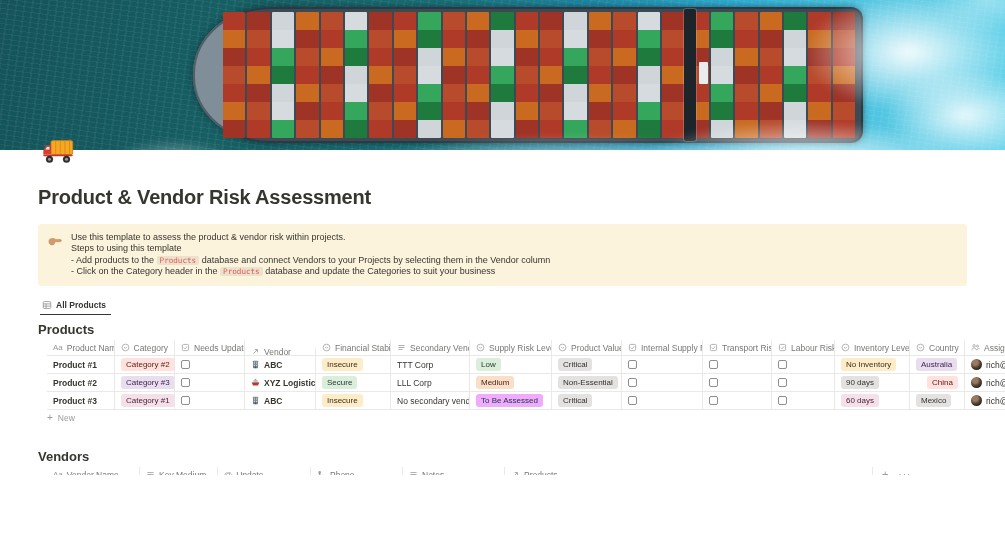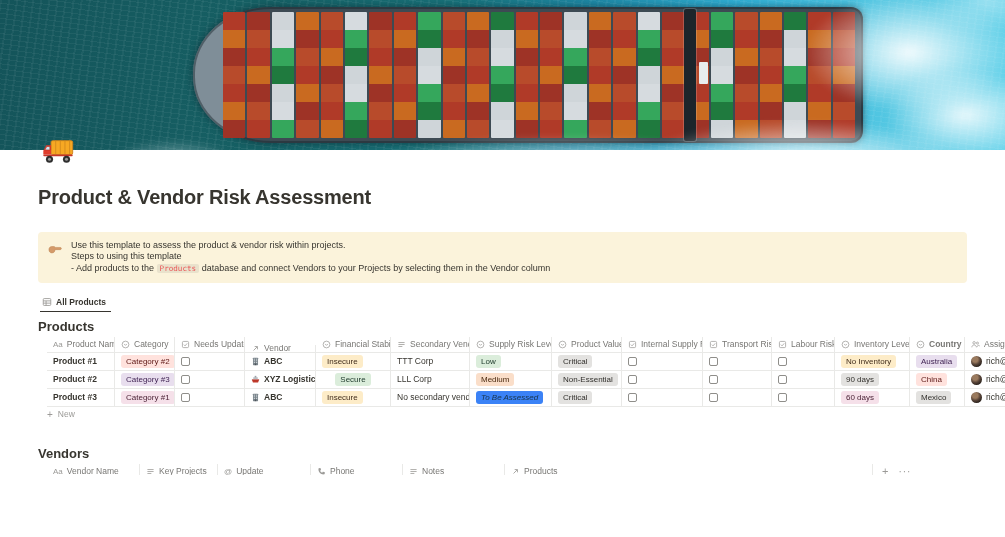--- a/index.html
+++ b/index.html
@@ -30,21 +30,21 @@
       radial-gradient(95px 38px at 18% 102%, rgba(238,249,252,.5), transparent 70%),
       radial-gradient(80px 45px at 97% 8%, rgba(255,255,255,.38), transparent 70%); }
 
   
   .page-icon { position:absolute; left:41px; top:135px; width:34px; height:33px; }
   .page-icon svg { width:100%; height:100%; }
   .content { position:absolute; top:150px; left:0; width:1005px; }
   h1.title { margin:36px 38px 0; font-size:20px; line-height:23px; font-weight:700; letter-spacing:-.2px; color:#37352f; }
 
   
-  .callout { margin:23px 38px 0; border-radius:4px; padding:8px 12px 9px 10px; display:flex; gap:8px; }
+  .callout { margin:15px 38px 0; border-radius:4px; padding:8px 12px 9px 10px; display:flex; gap:8px; }
   .callout-icon { flex:none; width:15px; padding-top:1px; }
   .callout-icon svg { width:14px; height:11px; }
   .callout-lines { font-size:9px; line-height:11.3px; color:#37352f; }
   code.inline { font-family:"DejaVu Sans Mono", monospace; font-size:7.6px; color:#eb5757;
     background:rgba(135,131,120,.15); padding:0 3px; border-radius:2px; }
 
   
   .db-section { margin-top:11px; }
   .tabs { display:flex; margin-left:40px; }
   .tab { display:flex; align-items:center; gap:4px; font-size:8.5px; font-weight:600; color:#37352f;
@@ -131,20 +131,21 @@
     <div class="callout" id="callout" style="background: rgb(251, 243, 219);">
       <div class="callout-icon">
         <svg viewBox="0 0 18 14">
           <path fill="#d49a6a" stroke="#b97f4e" stroke-width=".6" d="M1.2 7.2 c0-2.6 1.6-4 3.8-4 l2.6 0 c.9 0 1.4.5 1.5 1.1 l6.6.1 c.9 0 1.5.6 1.5 1.4 0 .8-.7 1.4-1.5 1.4 l-6.6 0 c-.2 2.6-1.7 4.2-4.1 4.2 -2.3 0-3.8-1.7-3.8-4.2z"></path>
         </svg>
       </div>
       <div class="callout-lines" id="callout-lines">
           <div>Use this template to assess the product &amp; vendor risk within projects.</div>
           <div>Steps to using this template</div>
           <div>- Add products to the <code class="inline" style="color: rgb(235, 87, 87);">Products</code> database and connect Vendors to your Projects by selecting them in the Vendor column</div>
+          <div>- Click on the Category header in the <code class="inline" style="color: rgb(235, 87, 87);">Products</code> database and update the Categories to suit your business</div>
         </div>
     </div>
 
     <div class="db-section">
       <div class="tabs">
         <div class="tab">
           <span class="icon" id="tab-ic-1">
               <svg viewBox="0 0 16 16" fill="none" stroke="currentColor" stroke-width="1.4">
                 <rect x="2" y="2.5" width="12" height="11" rx="1.5"></rect>
                 <path d="M2 6.2h12M2 9.8h12M6.5 6.2v7.3"></path>
@@ -155,21 +156,21 @@
       </div>
       <h2 class="db-heading">Products</h2>
       <div class="db-table" id="products-table">
           <div class="row hrow">
             <div class="cell" style="width: 68px;">
               <span class="icon">
                 <span class="txt-ic">Aa</span>
               </span>
               <span>Product Name</span>
             </div>
-            <div class="cell" style="width: 60px;">
+            <div class="cell" style="width: 60px; justify-content: flex-end;">
               <span class="icon">
                 <svg viewBox="0 0 16 16" fill="none" stroke="currentColor" stroke-width="1.3">
                   <circle cx="8" cy="8" r="6"></circle>
                   <path d="M5.5 7 8 9.5 10.5 7"></path>
                 </svg>
               </span>
               <span>Category</span>
             </div>
             <div class="cell" style="width: 70px;">
               <span class="icon">
@@ -252,21 +253,21 @@
             </div>
             <div class="cell" style="width: 75px;">
               <span class="icon">
                 <svg viewBox="0 0 16 16" fill="none" stroke="currentColor" stroke-width="1.3">
                   <circle cx="8" cy="8" r="6"></circle>
                   <path d="M5.5 7 8 9.5 10.5 7"></path>
                 </svg>
               </span>
               <span>Inventory Level</span>
             </div>
-            <div class="cell" style="width: 55px; font-weight: bold;">
+            <div class="cell" style="width: 55px;">
               <span class="icon">
                 <svg viewBox="0 0 16 16" fill="none" stroke="currentColor" stroke-width="1.3">
                   <circle cx="8" cy="8" r="6"></circle>
                   <path d="M5.5 7 8 9.5 10.5 7"></path>
                 </svg>
               </span>
               <span>Country</span>
             </div>
             <div class="cell" style="width: 110px;">
               <span class="icon">
@@ -353,21 +354,21 @@
               <span class="icon">
                 <svg viewBox="0 0 16 16">
                   <rect x="4" y="4" width="8" height="3.2" fill="#b9bec3"></rect>
                   <rect x="6.5" y="1.5" width="3" height="3" fill="#9aa1a7"></rect>
                   <path d="M1.5 8h13l-2 5.5h-9z" fill="#c0392b"></path>
                   <path d="M1.5 8h13v1.4h-12.9z" fill="#8e2a1e" opacity=".45"></path>
                 </svg>
               </span>
               <span class="cell-text strong">XYZ Logistics</span>
             </div>
-            <div class="cell" style="width: 75px; justify-content: center;">
+            <div class="cell" style="width: 75px;">
               <span class="tag" style="background: rgb(219, 237, 219); color: rgb(28, 56, 41);">Secure</span>
             </div>
             <div class="cell" style="width: 79px;">
               <span class="cell-text">LLL Corp</span>
             </div>
             <div class="cell" style="width: 82px;">
               <span class="tag" style="background: rgb(250, 222, 201); color: rgb(73, 41, 14);">Medium</span>
             </div>
             <div class="cell" style="width: 70px;">
               <span class="tag" style="background: rgb(227, 226, 224); color: rgb(50, 48, 44);">Non-Essential</span>
@@ -377,21 +378,21 @@
             </div>
             <div class="cell" style="width: 69px;">
               <span class="checkbox"></span>
             </div>
             <div class="cell" style="width: 63px;">
               <span class="checkbox"></span>
             </div>
             <div class="cell" style="width: 75px;">
               <span class="tag" style="background: rgb(227, 226, 224); color: rgb(50, 48, 44);">90 days</span>
             </div>
-            <div class="cell" style="width: 55px;">
+            <div class="cell" style="width: 55px; justify-content: flex-end;">
               <span class="tag" style="background: rgb(255, 226, 221); color: rgb(93, 23, 21);">China</span>
             </div>
             <div class="cell" style="width: 110px;">
               <span class="avatar"></span>
               <span class="cell-text">rich@te</span>
             </div>
           </div>
           <div class="row">
             <div class="cell" style="width: 68px;">
               <span class="cell-text strong">Product #3</span>
@@ -419,21 +420,21 @@
               </span>
               <span class="cell-text strong">ABC</span>
             </div>
             <div class="cell" style="width: 75px;">
               <span class="tag" style="background: rgb(253, 236, 200); color: rgb(64, 44, 27);">Insecure</span>
             </div>
             <div class="cell" style="width: 79px;">
               <span class="cell-text">No secondary vendor</span>
             </div>
             <div class="cell" style="width: 82px;">
-              <span class="tag" style="background: #3b82f6; color: rgb(24, 51, 71); font-style: italic;">To Be Assessed</span>
+              <span class="tag" style="background: #f0abfc; color: rgb(24, 51, 71);">To Be Assessed</span>
             </div>
             <div class="cell" style="width: 70px;">
               <span class="tag" style="background: rgb(227, 226, 224); color: rgb(50, 48, 44);">Critical</span>
             </div>
             <div class="cell" style="width: 81px;">
               <span class="checkbox"></span>
             </div>
             <div class="cell" style="width: 69px;">
               <span class="checkbox"></span>
             </div>
@@ -467,21 +468,21 @@
                 <span class="txt-ic">Aa</span>
               </span>
               <span>Vendor Name</span>
             </div>
             <div class="cell" style="width: 78px;">
               <span class="icon">
                 <svg viewBox="0 0 16 16" fill="none" stroke="currentColor" stroke-width="1.4">
                   <path d="M2.5 4.5h11M2.5 8h11M2.5 11.5h7"></path>
                 </svg>
               </span>
-              <span>Key Projects</span>
+              <span>Key Medium</span>
             </div>
             <div class="cell" style="width: 93px;">
               <span class="icon">
                 <span class="txt-ic">@</span>
               </span>
               <span>Update</span>
             </div>
             <div class="cell" style="width: 92px;">
               <span class="icon">
                 <svg viewBox="0 0 16 16" fill="currentColor">

